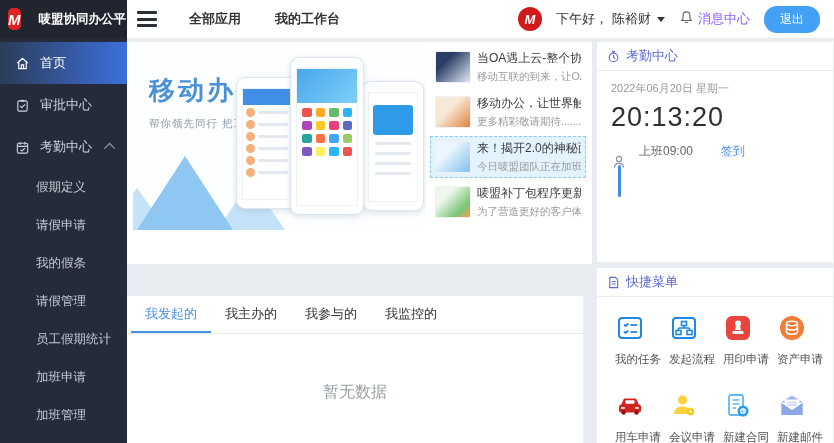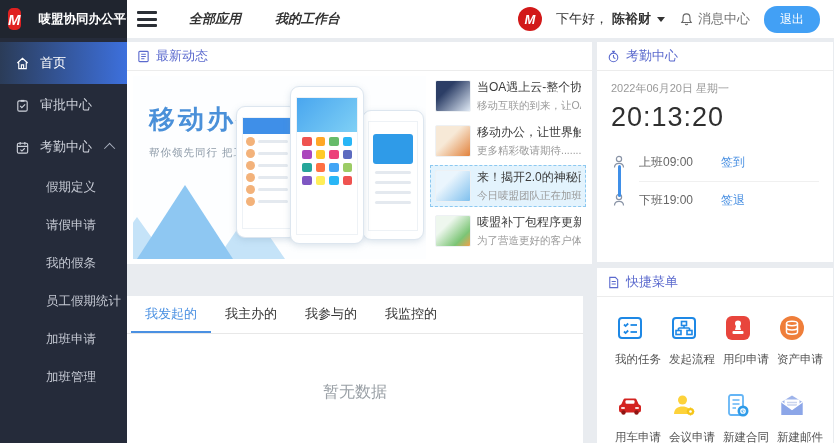--- a/index.html
+++ b/index.html
@@ -6,37 +6,37 @@
   html,body { width:834px; height:443px; overflow:hidden; }
   body { font-family:"Liberation Sans","DejaVu Sans",sans-serif; background:#e9ecf0; font-size:13px; color:#333; position:relative; }
 
   
   .topbar { position:absolute; top:0; left:0; right:0; height:38px; background:#fff; display:flex; align-items:center; z-index:20; }
   .brand { width:127px; height:38px; background:#20252f; display:flex; align-items:center; gap:6px; padding-left:8px; flex:none; }
   .logo { width:22px; height:22px; background:#e02121; border-radius:5px; color:#fff; font-weight:bold; font-style:italic; font-size:15px; display:flex; align-items:center; justify-content:center; }
   .brand-title { color:#fff; font-size:12.5px; font-weight:bold; white-space:nowrap;padding-left:12px; }
   .hamburger { margin-left:10px; width:20px; height:16px; display:flex; flex-direction:column; justify-content:space-between; cursor:pointer; }
   .hamburger span { display:block; height:3px; background:#2b2f36; border-radius:1px; }
-  .topnav { display:flex; gap:34px; margin-left:32px;font-style:italic; }
+  .topnav { display:flex; gap:34px; margin-left:32px; }
   .topnav-item { font-weight:bold; color:#333; cursor:pointer; }
   .topbar-right { margin-left:auto; display:flex; align-items:center; gap:14px; padding-right:14px; }
   .avatar { width:24px; height:24px; border-radius:50%; background:#d21919; color:#fff; font-weight:bold; font-style:italic; font-size:13px; display:flex; align-items:center; justify-content:center; }
   .greeting { display:flex; align-items:center; gap:4px; cursor:pointer; }
-  .greeting .name { font-weight:bold; }
+  .greeting .name { font-weight:normal; }
   .caret-down { width:0; height:0; border-left:4px solid transparent; border-right:4px solid transparent; border-top:5px solid #333; margin-left:2px; }
-  .msg-center { display:flex; align-items:center; gap:4px; color:#737373; cursor:pointer; }
+  .msg-center { display:flex; gap:4px; color:#8b5cf6; cursor:pointer; }
   .logout-btn { background:#42a0f5; color:#fff; border:none; border-radius:13px; font-size:12px; padding:5px 16px; cursor:pointer; }
 
   
   .sidebar { position:absolute; top:38px; left:0; bottom:0; width:127px; background:#252b3a; z-index:10; }
   .side-item { height:42px; display:flex; align-items:center; gap:10px; padding-left:14px; color:#cfd3dc; cursor:pointer; font-size:13px; }
   .side-item.active { background:linear-gradient(90deg,#2b3c58 0%,#3d70dd 100%); color:#fff; margin-top:4px; }
   .side-item .sicon { width:16px; height:16px; flex:none; display:flex; align-items:center; justify-content:center; }
   .side-caret { margin-left:auto; margin-right:12px; width:8px; height:8px; border-left:1.5px solid #aab1bf; border-top:1.5px solid #aab1bf; transform:rotate(45deg) translateY(2px); }
-  .submenu-item { height:38px; line-height:38px; padding-left:46px; color:#c6cad4; font-size:12.5px; cursor:pointer; }
+  .submenu-item { height:38px; line-height:38px; padding-left:36px; color:#c6cad4; font-size:12.5px; cursor:pointer; }
 
   
   .panel { position:absolute; background:#fff; }
   .panel-news { left:127px; top:42px; width:465px; height:222px; }
   .panel-tasks { left:127px; top:269px; width:456px; height:174px;margin-top:27px; }
   .panel-att  { left:597px; top:42px; width:236px; height:220px; }
   .panel-quick{ left:597px; top:268px; width:236px; height:185px; }
   .panel-head { height:29px; display:flex; align-items:center; gap:6px; padding-left:10px; color:#5b6ace; border-bottom:1px solid #ececec; font-size:13px; }
 
   
@@ -86,21 +86,21 @@
   .empty { text-align:center; color:#9aa0a6; font-size:16px; padding-top:48px; }
 
   
   .att-body { padding:10px 14px 0; }
   .att-date { font-size:11px; color:#999; }
   .att-time { font-size:27px; color:#2f2f2f; margin:6px 0 10px; letter-spacing:1px; }
   .att-rows { position:relative; }
   .att-connector { position:absolute; left:7px; top:22px; width:3px; height:32px; background:#3f8fe8; border-radius:2px; }
   .att-row { display:flex; align-items:center; height:38px; }
   .att-rail { width:28px; flex:none; display:flex; align-items:center; }
-  .att-content { flex:1; display:flex; align-items:center; height:100%; }
+  .att-content { flex:1; display:flex; height:100%; }
   .att-row + .att-row .att-content { border-top:1px solid #f0f0f0; }
   .att-label { font-size:12px; color:#666; width:82px; }
   .att-action { font-size:12px; color:#4a90e2; cursor:pointer; }
 
   
   .quick-grid { display:grid; grid-template-columns:repeat(4,1fr); padding:16px 10px 0; row-gap:24px; }
   .quick-cell { display:flex; flex-direction:column; align-items:flex-start; padding-left:8px; cursor:pointer; }
   .quick-ico { width:30px; height:30px; margin-bottom:9px; display:flex; align-items:center; justify-content:center; }
   .quick-label { font-size:11.5px; color:#555; white-space:nowrap; }
 </style>
@@ -166,34 +166,28 @@
           <path d="M5.8 10.2 L7.4 11.8 L10.4 8.8" fill="none" stroke="#cfd3dc" stroke-width="1.2"></path>
         </svg>
     </span>
     <span>考勤中心</span>
     <span class="side-caret"></span>
   </div>
   <div class="submenu">
     <div class="submenu-item">假期定义</div>
     <div class="submenu-item">请假申请</div>
     <div class="submenu-item">我的假条</div>
+    <div class="submenu-item">请假管理</div>
     <div class="submenu-item">员工假期统计</div>
     <div class="submenu-item">加班申请</div>
     <div class="submenu-item">加班管理</div>
   </div>
 </div>
 
 <div class="panel panel-news">
-  <div class="panel-head">
-    <svg width="13" height="13" viewBox="0 0 14 14">
-        <rect x="2" y="1.5" width="10" height="11" rx="1" fill="none" stroke="#5b6ace" stroke-width="1.2"></rect>
-        <path d="M4.5 4.5 H9.5 M4.5 7 H9.5 M4.5 9.5 H8" stroke="#5b6ace" stroke-width="1.1"></path>
-      </svg>
-    <span>最新动态</span>
-  </div>
   <div class="news-body">
     <div class="banner">
       <div class="banner-title">移动办公</div>
       <div class="banner-sub">帮你领先同行 把工作带出办公室</div>
       <div class="mt mt3"></div>
       <div class="mt mt1"></div>
       <div class="mt mt2"></div>
       <div class="phone phone-l">
         <div class="scr scr-l">
             <div class="hdr"></div>
@@ -317,32 +311,20 @@
           <svg width="16" height="16" viewBox="0 0 16 16">
               <circle cx="8" cy="5" r="2.6" fill="none" stroke="#8a94a6" stroke-width="1.2"></circle>
               <path d="M3.5 13.5 C3.5 10.6 5.5 9.3 8 9.3 C10.5 9.3 12.5 10.6 12.5 13.5" fill="none" stroke="#8a94a6" stroke-width="1.2"></path>
             </svg>
         </div>
         <div class="att-content">
           <span class="att-label">上班09:00</span>
           <span class="att-action">签到</span>
         </div>
       </div>
-      <div class="att-row">
-        <div class="att-rail">
-          <svg width="16" height="16" viewBox="0 0 16 16">
-              <circle cx="8" cy="5" r="2.6" fill="none" stroke="#8a94a6" stroke-width="1.2"></circle>
-              <path d="M3.5 13.5 C3.5 10.6 5.5 9.3 8 9.3 C10.5 9.3 12.5 10.6 12.5 13.5" fill="none" stroke="#8a94a6" stroke-width="1.2"></path>
-            </svg>
-        </div>
-        <div class="att-content">
-          <span class="att-label">下班19:00</span>
-          <span class="att-action">签退</span>
-        </div>
-      </div>
     </div>
   </div>
 </div>
 
 <div class="panel panel-quick">
   <div class="panel-head">
     <svg width="13" height="13" viewBox="0 0 14 14">
         <path d="M3 1.5 H9 L11.5 4 V12.5 H3 Z" fill="none" stroke="#5b6ace" stroke-width="1.2"></path>
         <path d="M5 6 H9.5 M5 8.5 H9.5" stroke="#5b6ace" stroke-width="1.1"></path>
       </svg>

